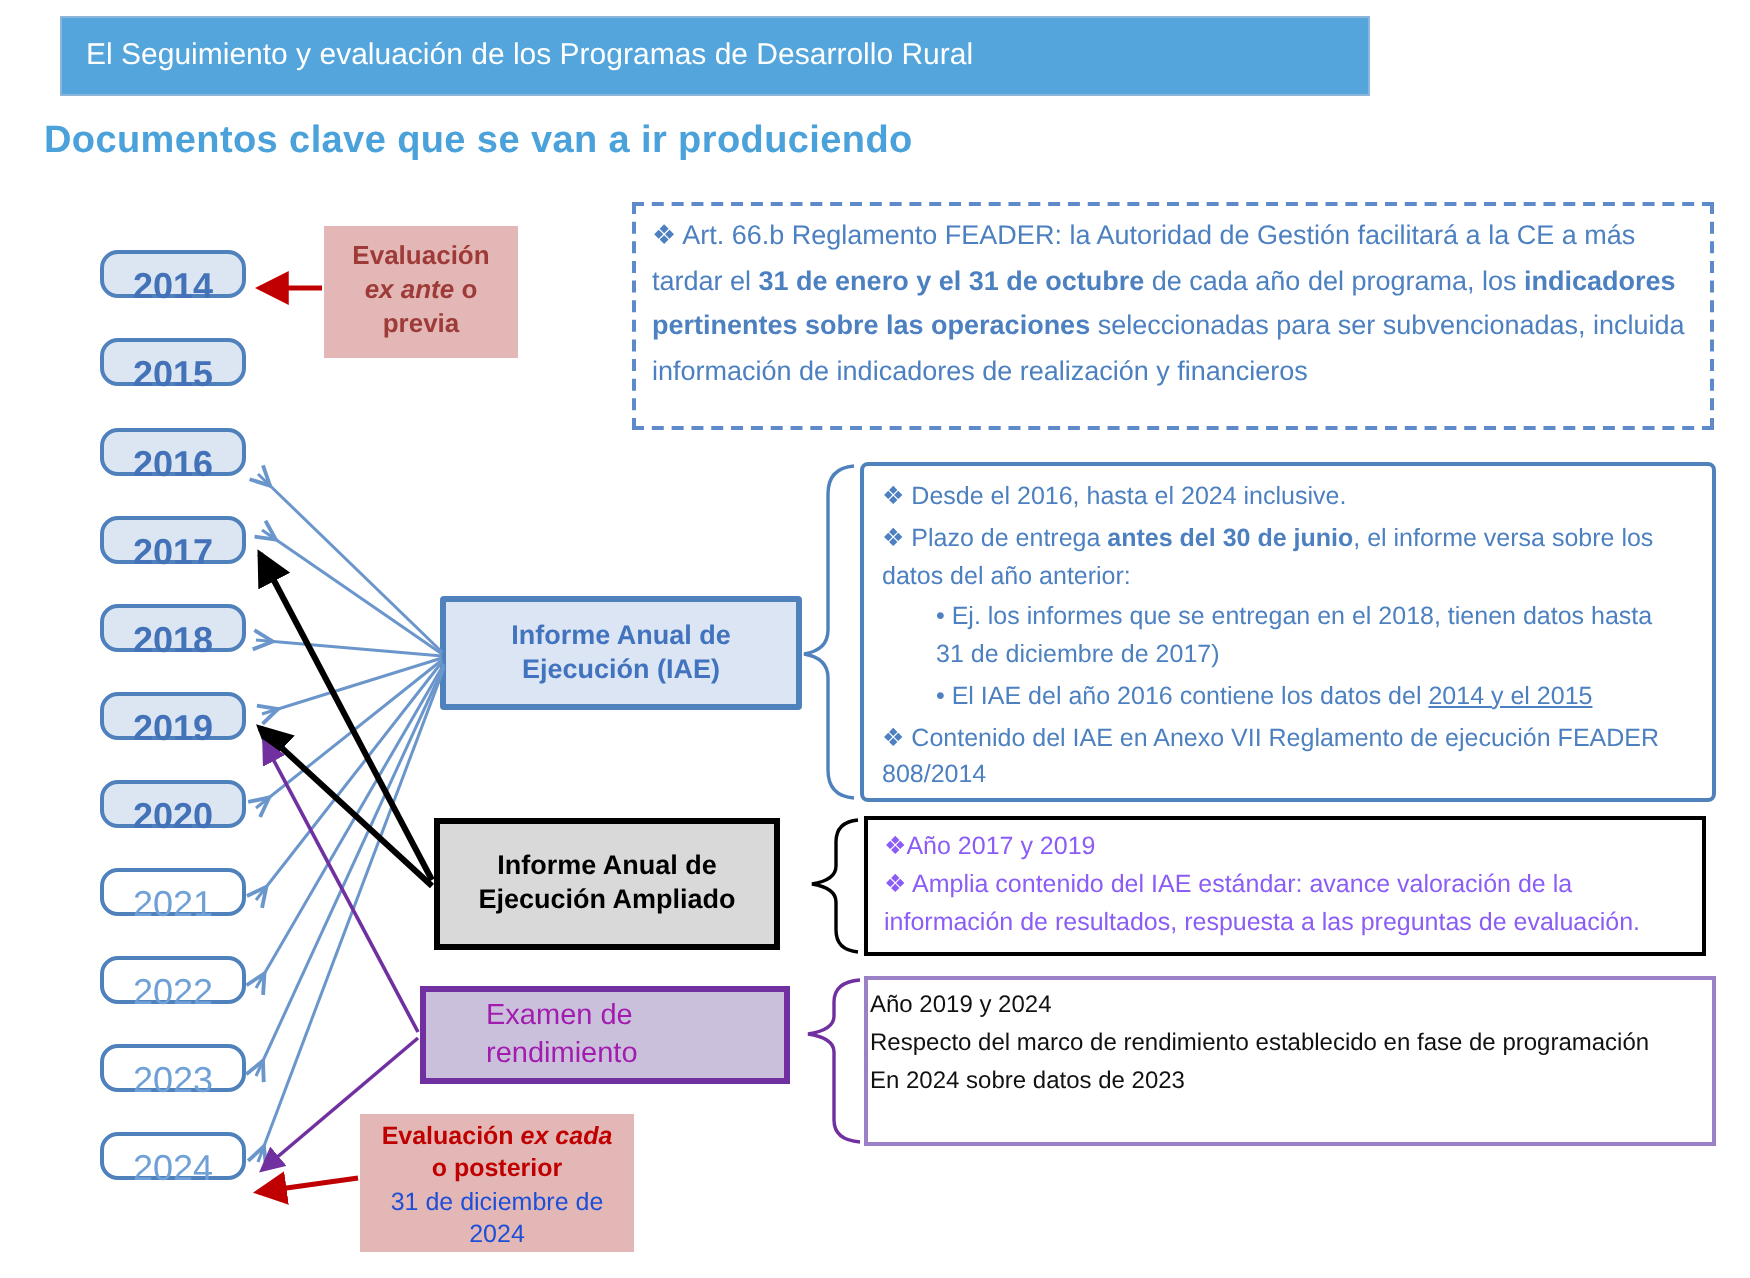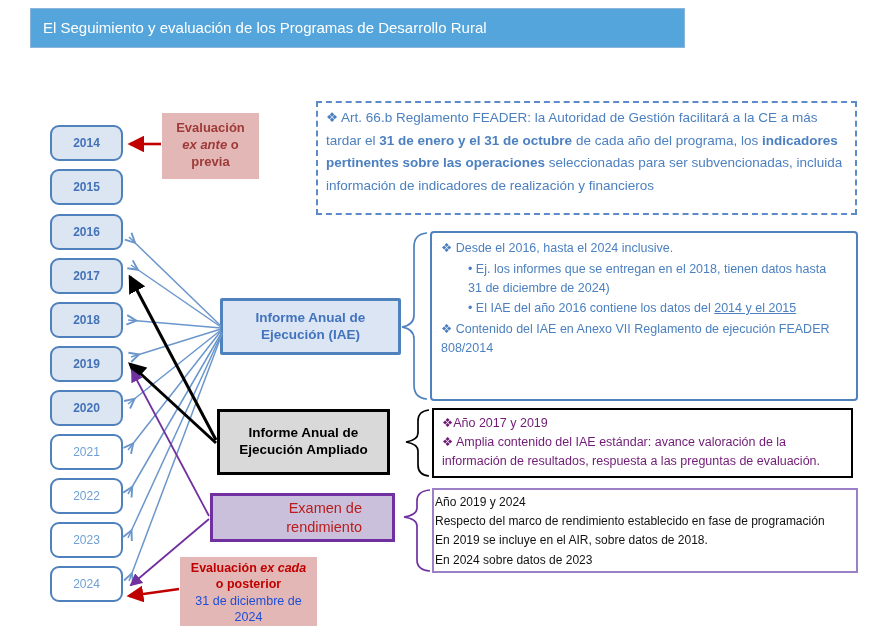--- a/index.html
+++ b/index.html
@@ -6,23 +6,23 @@
   body { background:#fff; font-family:"Liberation Sans", sans-serif; }
   .canvas { position:relative; width:875px; height:639px; background:#fff; overflow:hidden; }
 
   .header-bar { position:absolute; left:30px; top:8px; width:655px; height:40px;
     background:#54A5DB; border:1px solid #8DB4D9; color:#fff; font-weight:normal;
     font-size:15px; line-height:38px; padding-left:12px; }
 
   .page-title { position:absolute; left:22px; top:60px; font-size:19px; font-weight:bold;
     color:#4BA2DB; letter-spacing:0.2px; }
 
-  .year-box { position:absolute; left:50px; width:73px; height:36px;
+  .year-box { position:absolute; left:50px; width:73px; height:24px;
     border:2px solid #4F81BD; border-radius:9px; text-align:center;
-    line-height:32px; font-size:12px; }
+    line-height:32px; font-size:18px; }
   .year-box.filled { background:#DCE5F2; color:#4472B8; font-weight:bold; }
   .year-box.empty  { background:#FFFFFF; color:#6FA0D6; font-weight:normal; }
 
   .exante-box { position:absolute; left:162px; top:113px; width:97px; height:66px;
     background:#E2B7B5; color:#9E3A38; font-weight:bold; font-size:13px;
     text-align:center; padding-top:7px; line-height:1.3; }
   .expost-box { position:absolute; left:180px; top:557px; width:137px; height:69px;
     background:#E2B7B5; font-size:12.5px; text-align:center; padding-top:3px; line-height:1.3; }
   .expost-red { color:#C00000; font-weight:bold; }
   .expost-black { color:#1d4ed8; }
@@ -44,44 +44,45 @@
   .iae-desc .sub { margin-left:27px; }
   .iae-desc .b { font-weight:bold; }
   .iae-desc .u { text-decoration:underline; }
 
   .ampliado-box { position:absolute; left:217px; top:409px; width:173px; height:66px;
     background:#D9D9D9; border:3px solid #000; display:flex; align-items:center;
     justify-content:center; text-align:center; color:#000; font-weight:bold;
     font-size:13.5px; line-height:1.25; padding:0 10px; }
 
   .ampliado-desc { position:absolute; left:432px; top:408px; width:421px; height:70px;
-    border:2px solid #000; color:#701a75; font-size:12.5px; line-height:1.5; padding:4px 8px; }
+    border:2px solid #000; color:#8b5cf6; font-size:12.5px; line-height:1.5; padding:4px 8px; }
   .ampliado-desc p { margin:0; }
 
   .examen-box { position:absolute; left:210px; top:493px; width:185px; height:49px;
     background:#CBC0DB; border:3px solid #7030A0; display:flex; align-items:center;
-    justify-content:center; text-align:right; color:#b91c1c; font-size:14.5px;
+    justify-content:center; text-align:left; color:#a21caf; font-size:14.5px;
     line-height:1.25; padding:0 30px; }
 
   .examen-desc { position:absolute; left:432px; top:488px; width:426px; height:85px;
     border:2px solid #9B7FC7; color:#111; font-size:12px; line-height:1.6; padding:3px 1px; }
   .examen-desc p { margin:0; }
 
   svg.overlay { position:absolute; left:0; top:0; width:875px; height:639px;
     pointer-events:none; z-index:6; }
 </style>
 </head>
 <body>
 
 <div class="canvas">
 
   <div class="header-bar">
     <span>El Seguimiento  y evaluación de los Programas  de Desarrollo Rural</span>
   </div>
 
+  <div class="page-title">Documentos clave que se van a ir produciendo</div>
 
   <div id="year-column">
       <div class="year-box filled" style="top: 125px;">2014</div>
       <div class="year-box filled" style="top: 169px;">2015</div>
       <div class="year-box filled" style="top: 214px;">2016</div>
       <div class="year-box filled" style="top: 258px;">2017</div>
       <div class="year-box filled" style="top: 302px;">2018</div>
       <div class="year-box filled" style="top: 346px;">2019</div>
       <div class="year-box filled" style="top: 390px;">2020</div>
       <div class="year-box empty" style="top: 434px;">2021</div>
@@ -99,42 +100,42 @@
   <div class="dashed-box">
     <span>❖ Art. 66.b  Reglamento FEADER: la Autoridad de Gestión facilitará a la CE a más tardar el </span><span class="b">31 de enero y el 31 de octubre</span><span> de cada año del programa, los </span><span class="b">indicadores pertinentes  sobre las operaciones</span><span> seleccionadas para ser subvencionadas, incluida información de indicadores de realización y financieros</span>
   </div>
 
   <div class="iae-box">
     <span>Informe Anual de Ejecución (IAE)</span>
   </div>
 
   <div class="iae-desc">
     <p>❖ Desde el 2016, hasta el 2024 inclusive.</p>
-    <p class="sub">• Ej. los informes que se entregan en el 2018, tienen datos hasta 31 de diciembre de 2024)</p>
+    <p><span>❖ Plazo  de entrega </span><span class="b">antes del 30 de junio</span><span>, el informe versa sobre los datos  del año anterior:</span></p>
+    <p class="sub">• Ej. los informes que se entregan en el 2018, tienen datos hasta 31 de diciembre de 2017)</p>
     <p class="sub"><span>• El IAE del año 2016 contiene los datos del </span><span class="u">2014 y el 2015</span></p>
     <p>❖ Contenido del IAE en Anexo VII Reglamento de ejecución FEADER 808/2014</p>
   </div>
 
   <div class="ampliado-box">
     <span>Informe Anual de Ejecución Ampliado</span>
   </div>
 
   <div class="ampliado-desc">
     <p>❖Año 2017 y 2019</p>
     <p>❖ Amplia  contenido del IAE  estándar:  avance valoración de la información de resultados, respuesta a las preguntas  de evaluación.</p>
   </div>
 
   <div class="examen-box">
     <span>Examen de rendimiento</span>
   </div>
 
   <div class="examen-desc">
     <p>Año 2019 y 2024</p>
     <p>Respecto del marco de rendimiento  establecido en fase de programación</p>
-    <p>En 2019 se incluye  en el AIR, sobre datos de 2018.</p>
     <p>En 2024 sobre  datos de 2023</p>
   </div>
 
   <div class="expost-box">
     <div class="expost-red"><span>Evaluación </span><i>ex cada</i></div>
     <div class="expost-red">o posterior</div>
     <div class="expost-black">31 de diciembre de</div>
     <div class="expost-black">2024</div>
   </div>
 

